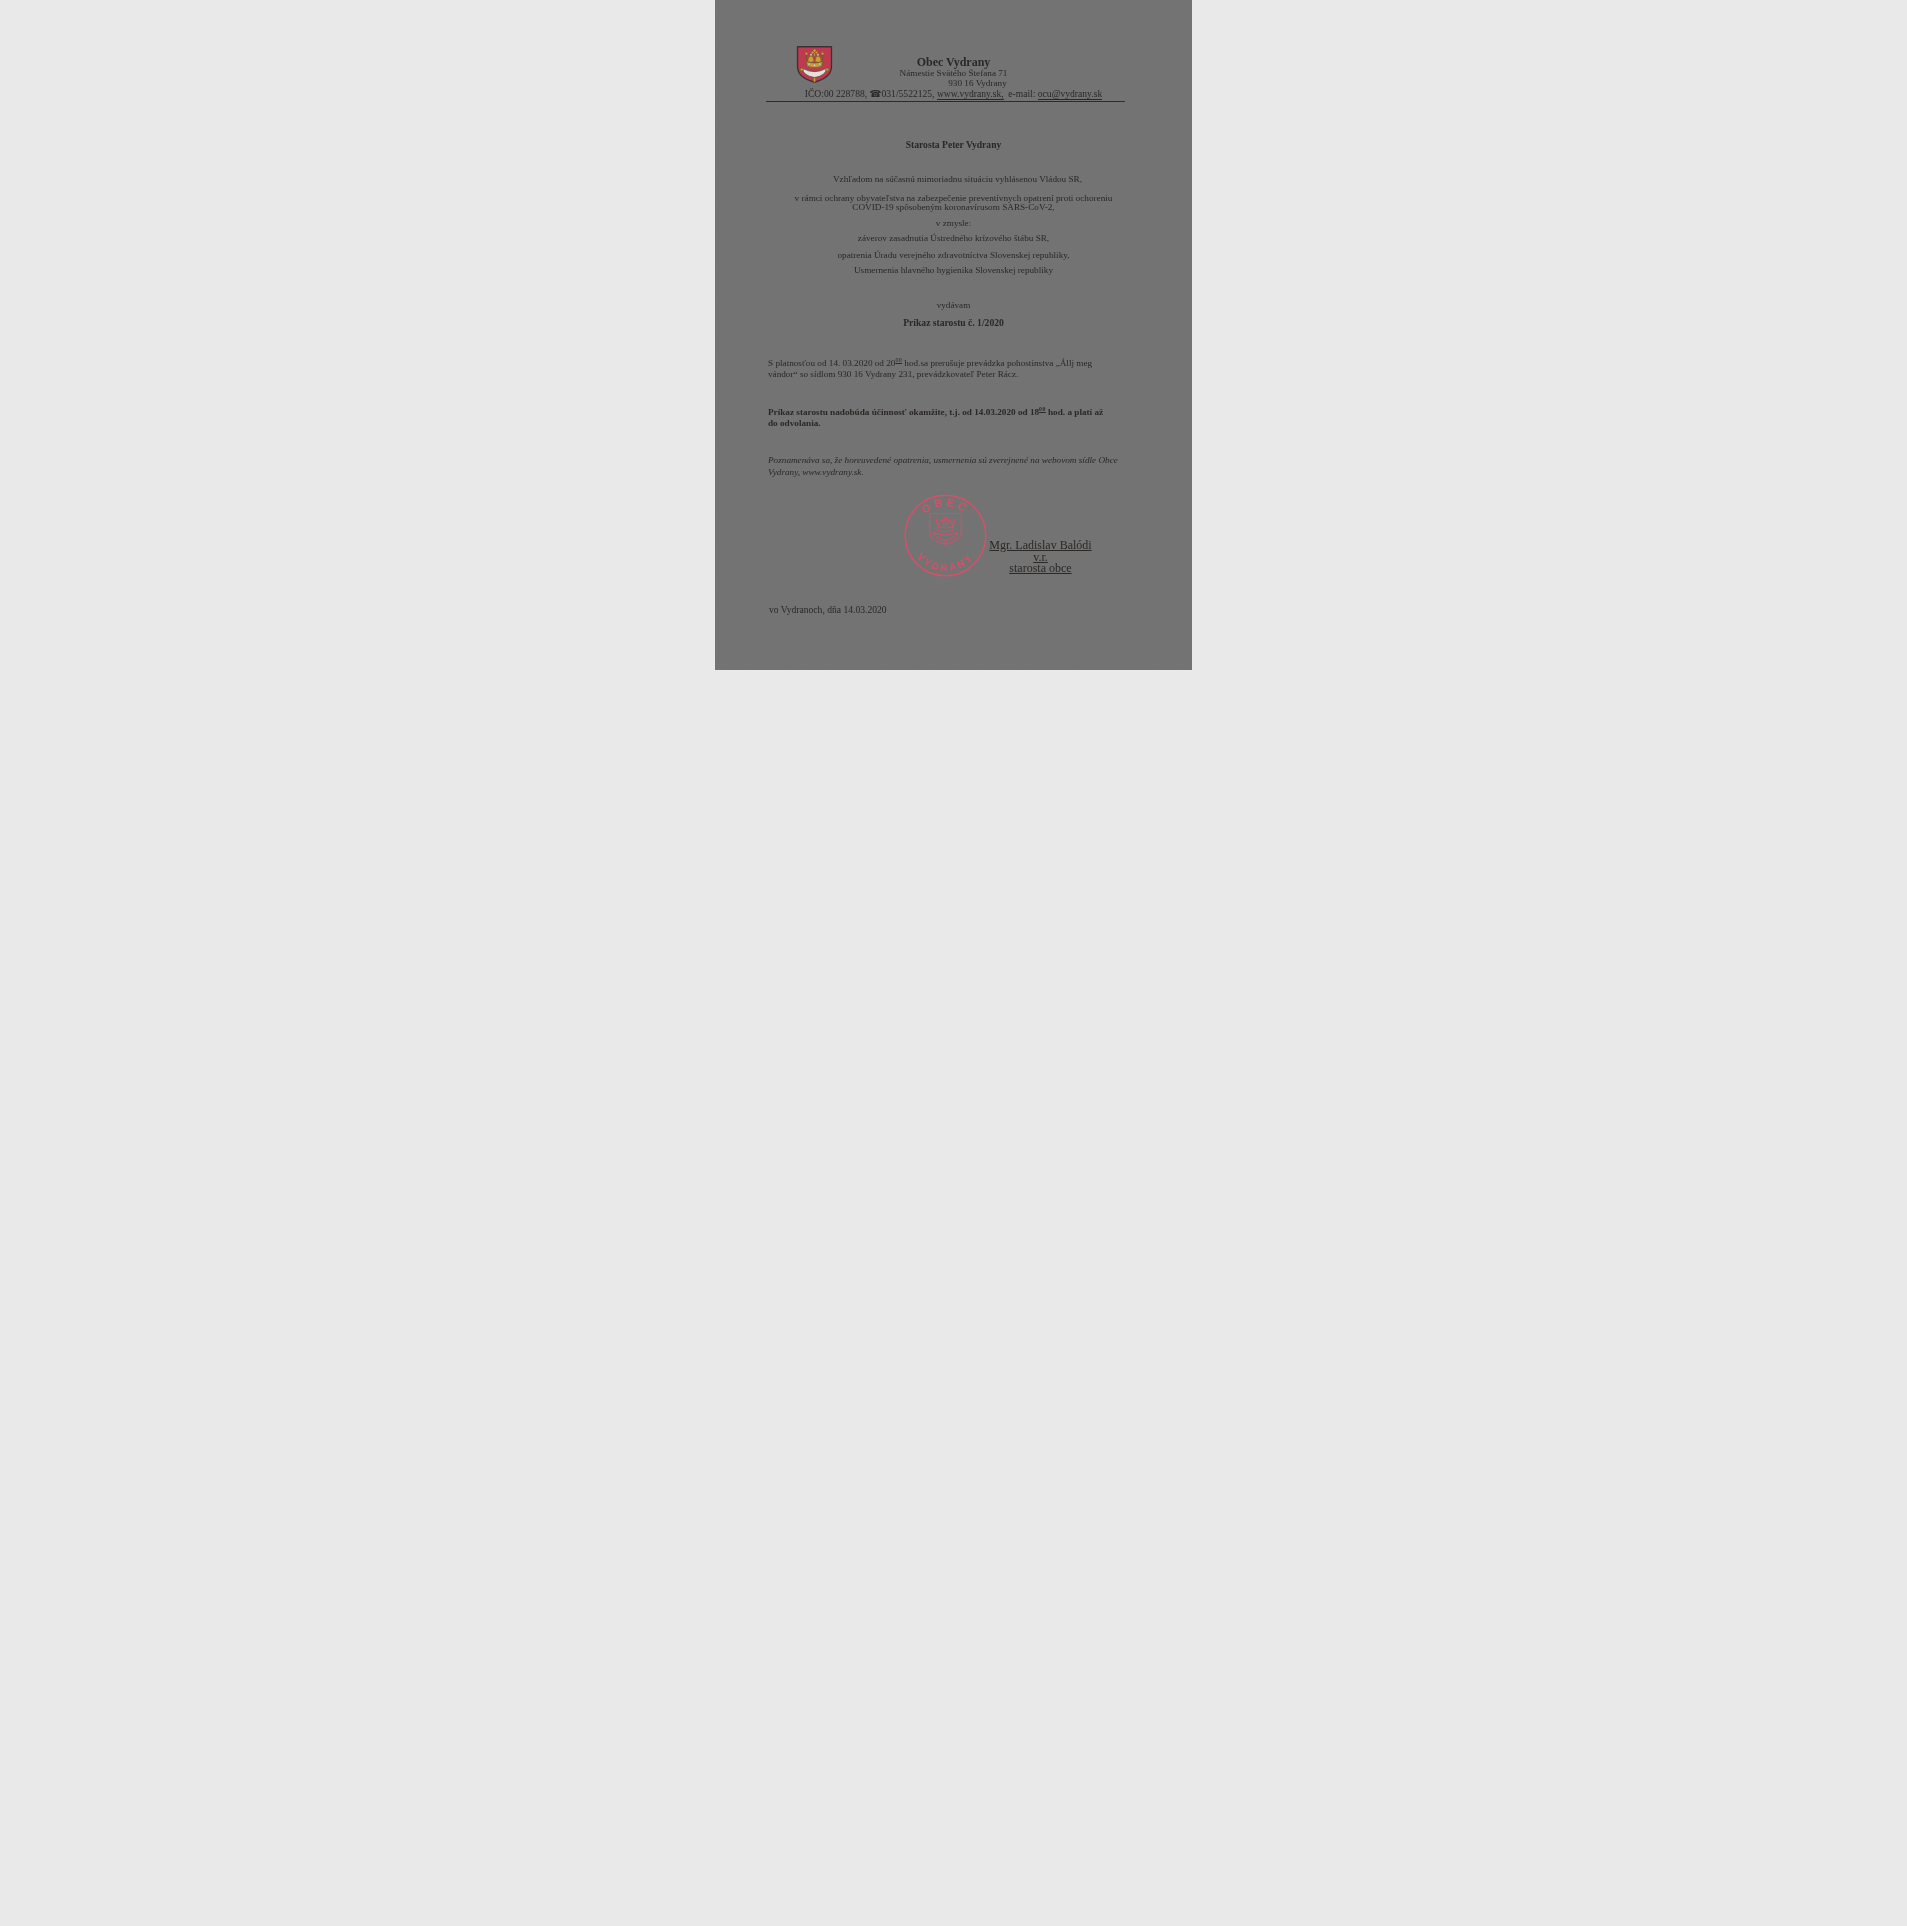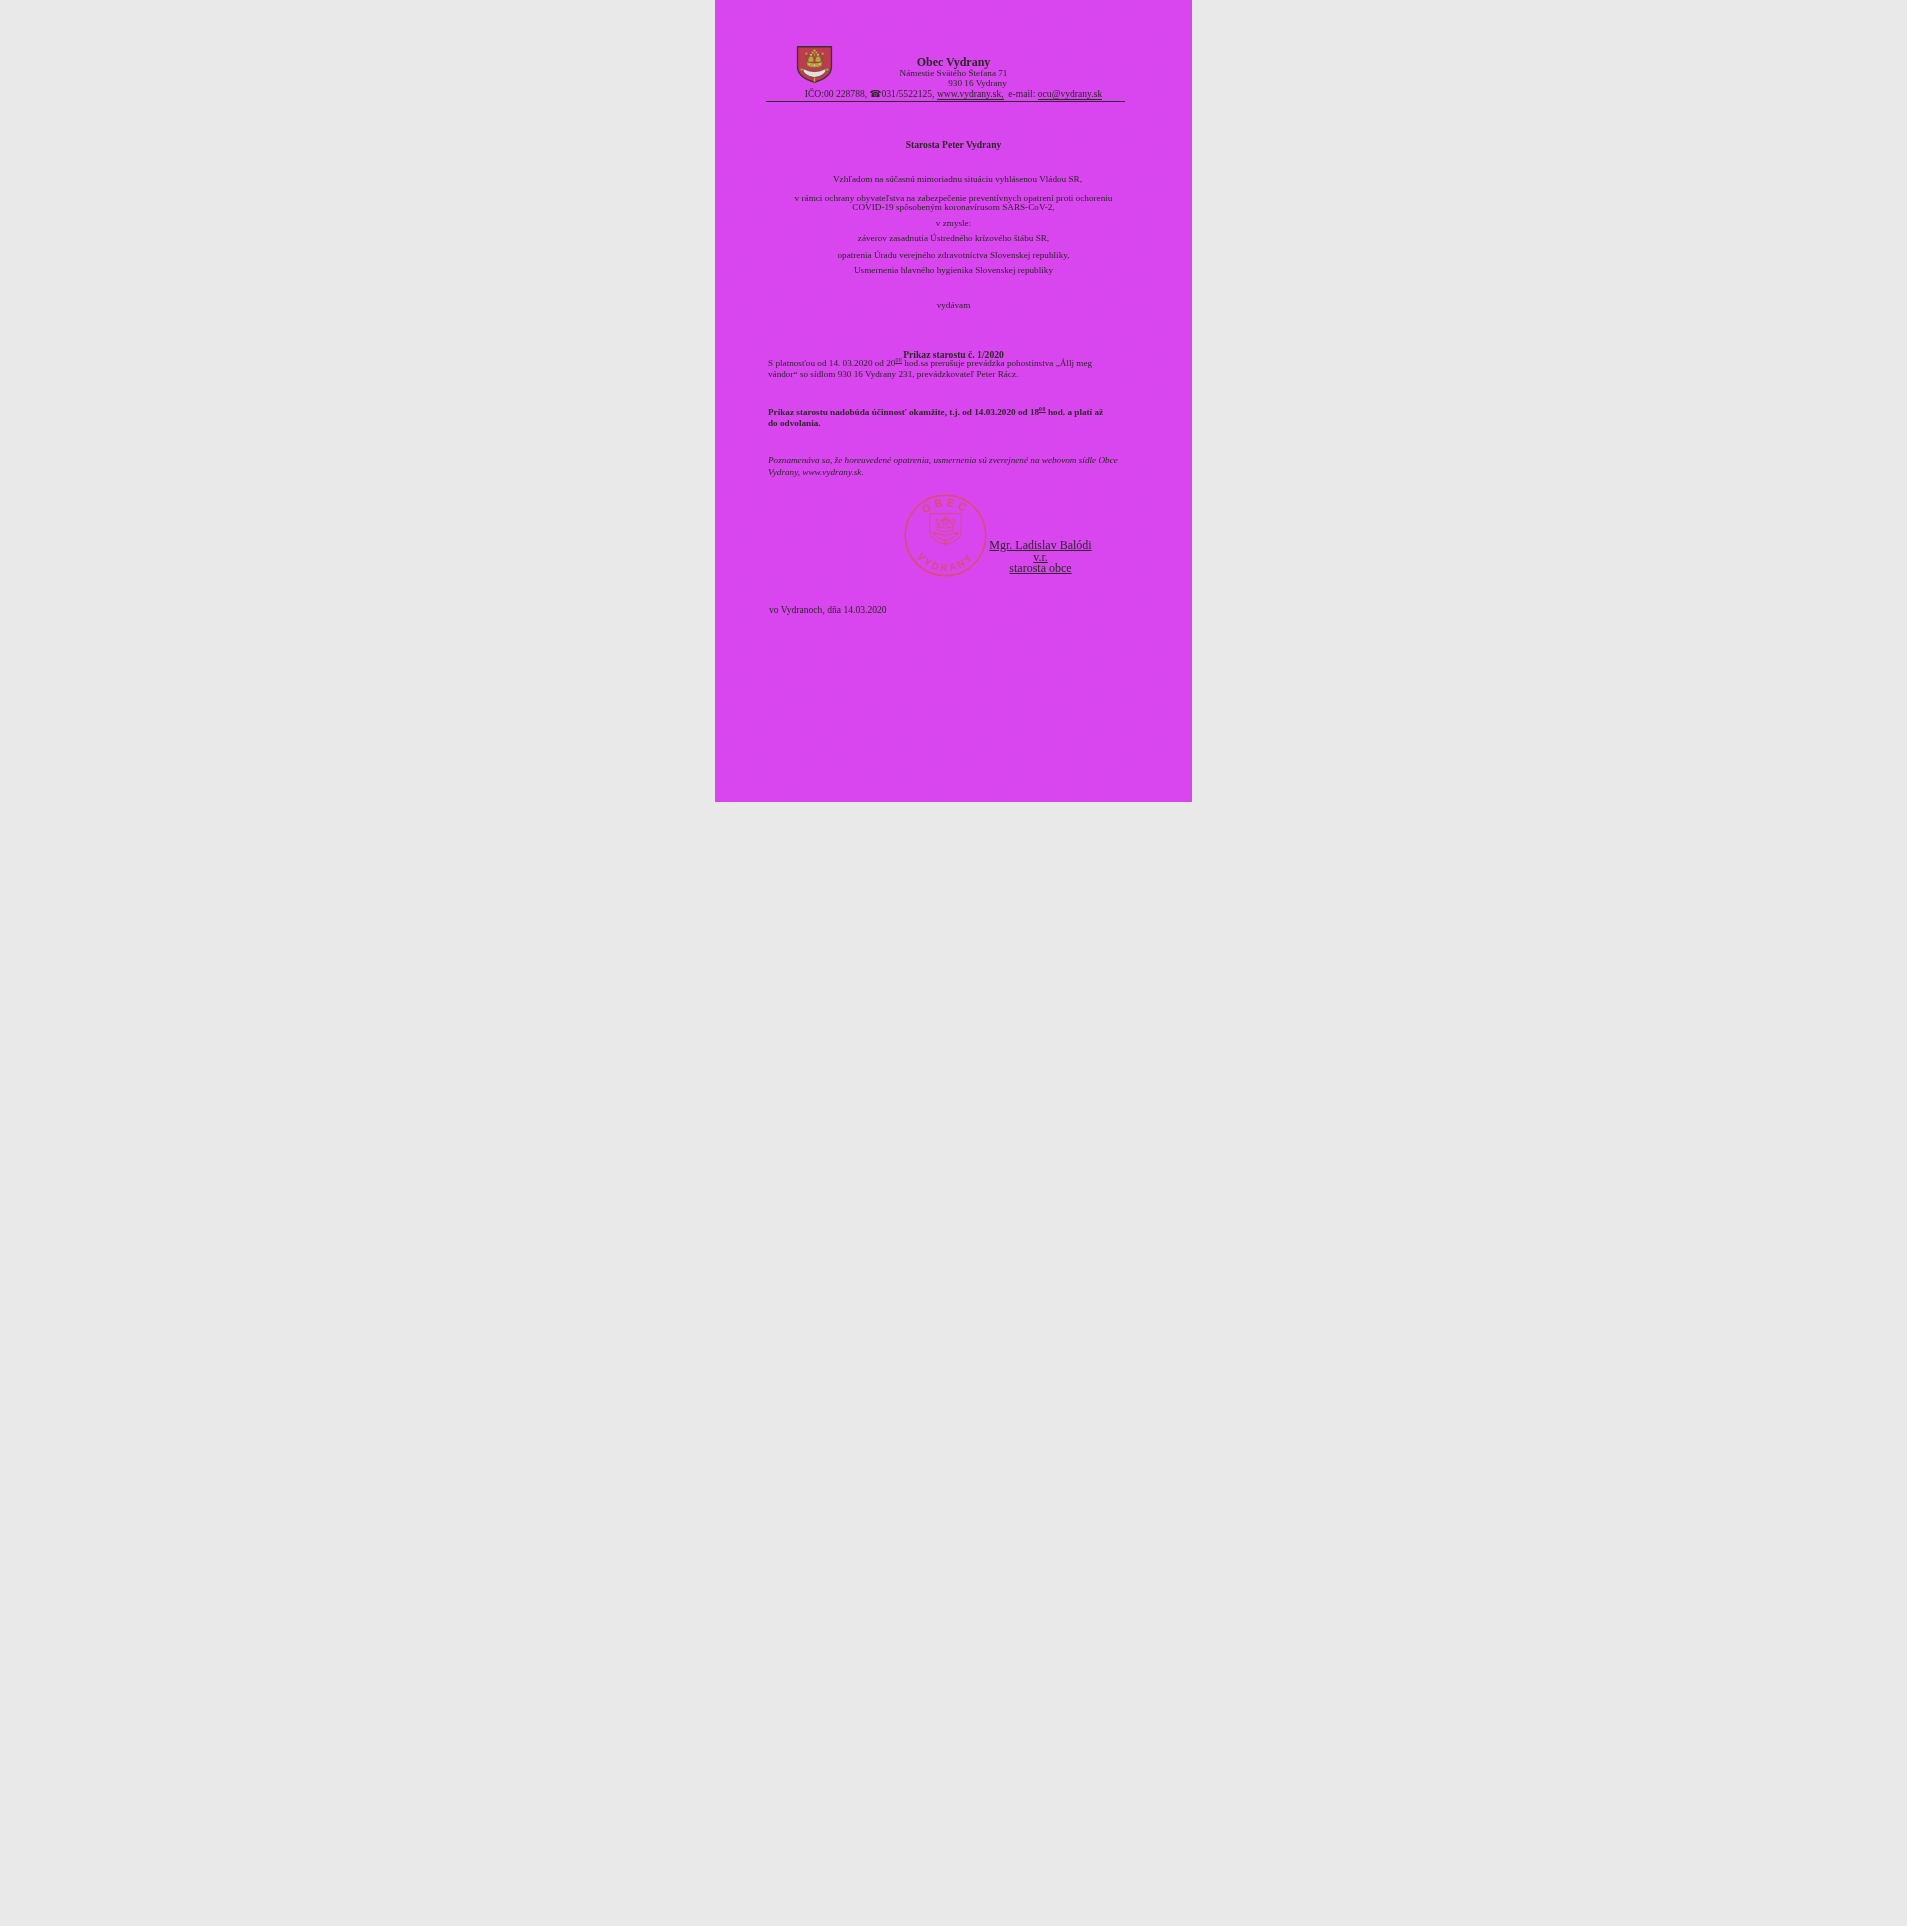--- a/index.html
+++ b/index.html
@@ -3,23 +3,23 @@
 <meta charset="utf-8">
 <style>
   html, body {
     margin: 0;
     padding: 0;
     background: #e9e9e9;
   }
   .page {
     position: relative;
     width: 477px;
-    height: 802px;
+    height: 670px;
     margin: 0 auto;
-    background: #d946ef;
+    background: #737373;
     color: #2b2826;
     font-family: "Liberation Serif", "DejaVu Serif", serif;
     overflow: hidden;
   }
   
   .page::before {
     content: "";
     position: absolute;
     inset: 0;
     background:
@@ -44,21 +44,21 @@
   .pre-line   { font-size: 9.2px; }
   .pl0 { top: 174px; margin-left: 8px; }
   .pl1 { top: 193px; }
   .pl2 { top: 202px; }
   .pl3 { top: 218px; }
   .pl4 { top: 233px; }
   .pl5 { top: 250px; }
   .pl6 { top: 265px; }
 
   .issue-word  { top: 300px; font-size: 9.2px; }
-  .order-title { top: 317px; font-size: 9.6px; font-weight: bold; margin-top: 32px; }
+  .order-title { top: 317px; font-size: 9.6px; font-weight: bold; }
 
   .para { left: 53px; width: 370px; font-size: 9.2px; line-height: 10.8px; }
   .para-validity { top: 355px; }
   .para-effect   { top: 404px; font-weight: bold; }
   .para-note     { top: 454px; font-style: italic; line-height: 12px; }
   .sup {
     font-size: 5.8px;
     vertical-align: super;
     text-decoration: underline;
     letter-spacing: 0.4px;

